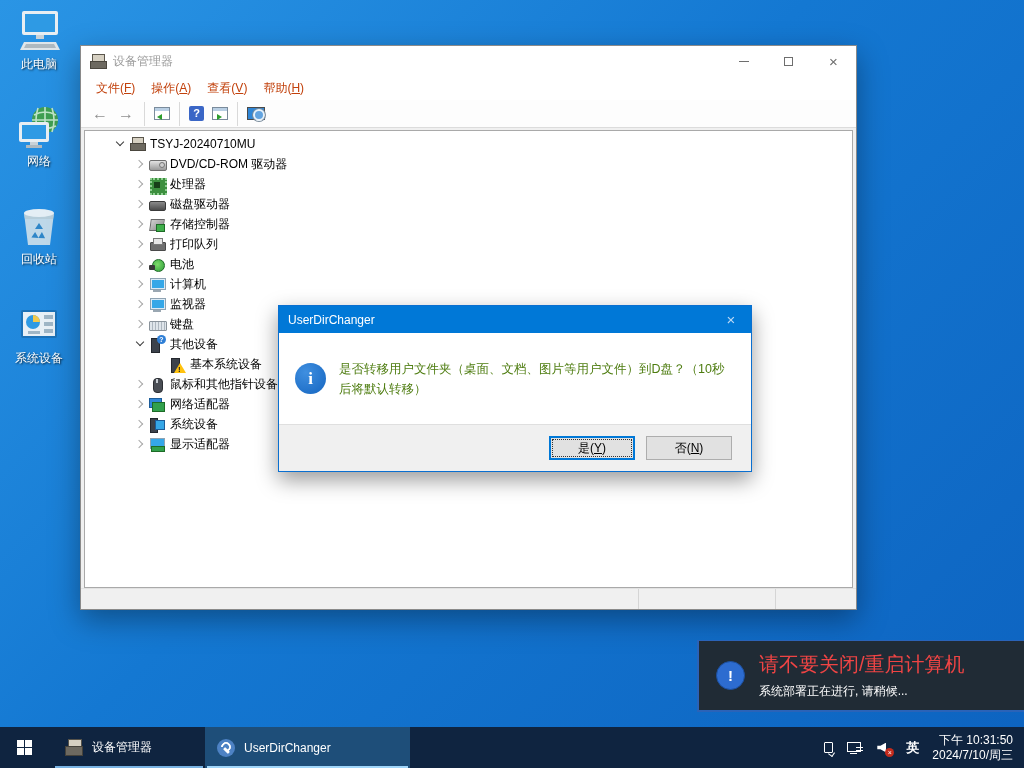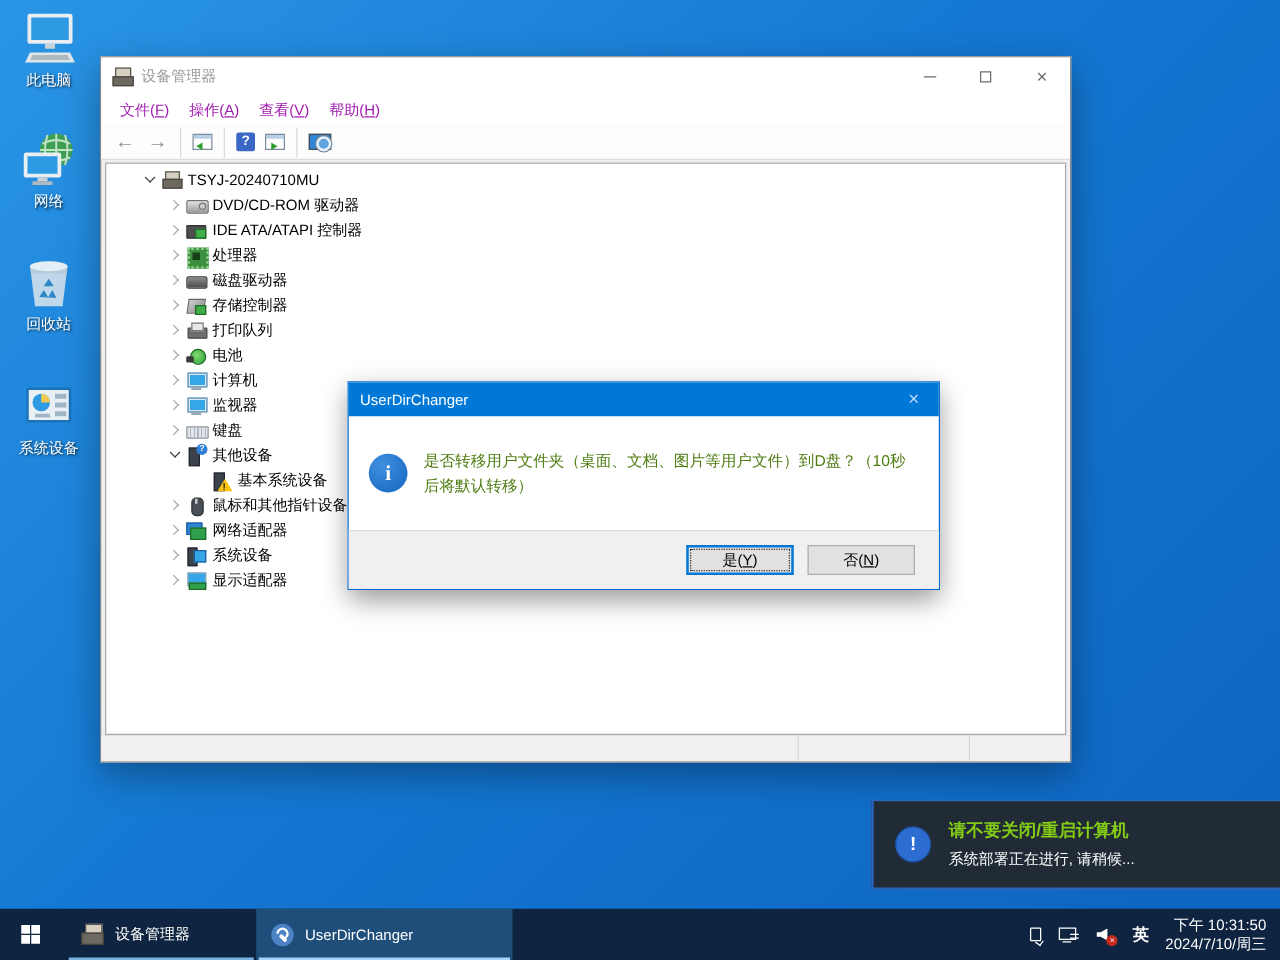--- a/index.html
+++ b/index.html
@@ -27,21 +27,21 @@
   .dm-title-icon::before { content:""; position:absolute; left:2px; top:0; width:11px; height:8px; background:#d6d0c2; border:1px solid #5a564c; }
   .dm-title-icon::after  { content:""; position:absolute; left:0; bottom:0; width:15px; height:6px; background:#6d6960; border:1px solid #4a463e; }
   .dm-title { color:#9b9b9b; font-size:12px; flex:1; }
   .dm-controls { display:flex; height:100%; }
   .dm-ctl { width:45px; height:100%; display:flex; align-items:center; justify-content:center; color:#6e6e6e; }
   .glyph-min { width:10px; border-top:1px solid #6e6e6e; display:block; }
   .glyph-max { width:9px; height:9px; border:1px solid #6e6e6e; display:block; }
   .glyph-close { font-size:15px; line-height:1; }
 
   .dm-menubar { height:24px; background:#fff; display:flex; align-items:center; padding-left:7px; }
-  .menu-item { padding:3px 8px; color:#a21caf; }
+  .menu-item { padding:3px 8px; color:#c2410c; }
   .menu-item u { text-decoration:underline; }
 
   .dm-toolbar { height:28px; background:#fdfdfd; border-bottom:1px solid #dcdcdc; display:flex; align-items:center; padding-left:6px; }
   .tbtn { background:none; border:none; height:24px; display:flex; align-items:center; padding:0 4px; }
   .tbtn-show-hide-console-tree, .tbtn-help, .tbtn-scan-hardware-changes { border-left:1px solid #d9d9d9; margin-left:5px; padding-left:9px; }
   .tbi { display:block; position:relative; }
   .tbi-back, .tbi-forward { width:18px; height:16px; color:#8f8f8f; font-size:16px; font-weight:bold; line-height:15px; text-align:center; }
   .tbi-back::before { content:"\2190"; } .tbi-forward::before { content:"\2192"; }
   .tbi-show-hide-console-tree, .tbi-action-pane { width:16px; height:13px; border:1px solid #7a8b9b; background:#fff; }
   .tbi-show-hide-console-tree::before, .tbi-action-pane::before { content:""; position:absolute; left:0; top:0; right:0; height:3px; background:#b9cfe4; }
@@ -108,21 +108,21 @@
   .info-icon { width:31px; height:31px; border-radius:50%; background:radial-gradient(circle at 35% 30%,#3f8fe0,#1565c0); color:#fff; font-size:17px; font-weight:bold; font-family:"Liberation Serif","DejaVu Serif",serif; display:flex; align-items:center; justify-content:center; flex:0 0 31px; margin-right:13px; }
   .dialog-message { font-size:12.5px; line-height:20px; color:#4d7c0f; }
   .dialog-footer { height:47px; background:#f0f0f0; border-top:1px solid #dfdfdf; display:flex; align-items:center; justify-content:flex-end; padding-right:19px; gap:11px; }
   .dlg-btn { width:86px; height:24px; background:#e1e1e1; border:1px solid #adadad; font-size:12px; font-family:inherit; }
   .dlg-btn u { text-decoration:underline; }
   .dlg-btn-default { border:2px solid #0078d7; outline:1px dotted #333; outline-offset:-4px; }
 
   
   .toast { position:absolute; right:0; bottom:56px; width:327px; height:72px; background:#202b35; border:1px solid #2a63b8; border-left-width:2px; border-bottom-width:2px; border-right:none; z-index:60; display:flex; align-items:center; padding-left:17px; }
   .toast-icon { width:29px; height:29px; border-radius:50%; background:#2d6cd0; border:1px solid #1c4f9e; color:#fff; font-weight:bold; font-size:15px; display:flex; align-items:center; justify-content:center; flex:0 0 29px; margin-right:14px; }
-  .toast-title { color:#84cc16; font-size:14px; font-weight:bold; margin-bottom:5px; }
+  .toast-title { color:#ef4444; font-size:20px; font-weight:normal; margin-bottom:5px; }
   .toast-subtitle { color:#ffffff; font-size:12px; }
 
   
   .taskbar { position:absolute; left:0; bottom:0; width:1024px; height:41px; background:#0f2440; z-index:70; display:flex; align-items:stretch; }
   .start-button { width:48px; display:flex; align-items:center; justify-content:center; }
   .win-logo { width:15px; height:15px; display:grid; grid-template-columns:7px 7px; grid-template-rows:7px 7px; gap:1px; }
   .win-logo span { background:#fff; }
   .task-apps { display:flex; margin-left:5px; }
   .task-app { position:relative; width:152px; display:flex; align-items:center; padding-left:12px; gap:9px; }
   .app-active { background:#1e4e79; width:205px; }
@@ -247,25 +247,20 @@
 
     <div class="tree-row lv0">
           <span class="chev chev-expanded"></span>
           <span class="ti ti-computer-root"></span>
           <span class="tree-label">TSYJ-20240710MU</span>
         </div>
         <div class="tree-row lv1">
           <span class="chev chev-collapsed"></span>
           <span class="ti ti-cdrom"></span>
           <span class="tree-label">DVD/CD-ROM 驱动器</span>
-        </div>
-        <div class="tree-row lv1">
-          <span class="chev chev-collapsed"></span>
-          <span class="ti ti-ide"></span>
-          <span class="tree-label">IDE ATA/ATAPI 控制器</span>
         </div>
         <div class="tree-row lv1">
           <span class="chev chev-collapsed"></span>
           <span class="ti ti-cpu"></span>
           <span class="tree-label">处理器</span>
         </div>
         <div class="tree-row lv1">
           <span class="chev chev-collapsed"></span>
           <span class="ti ti-disk"></span>
           <span class="tree-label">磁盘驱动器</span>

